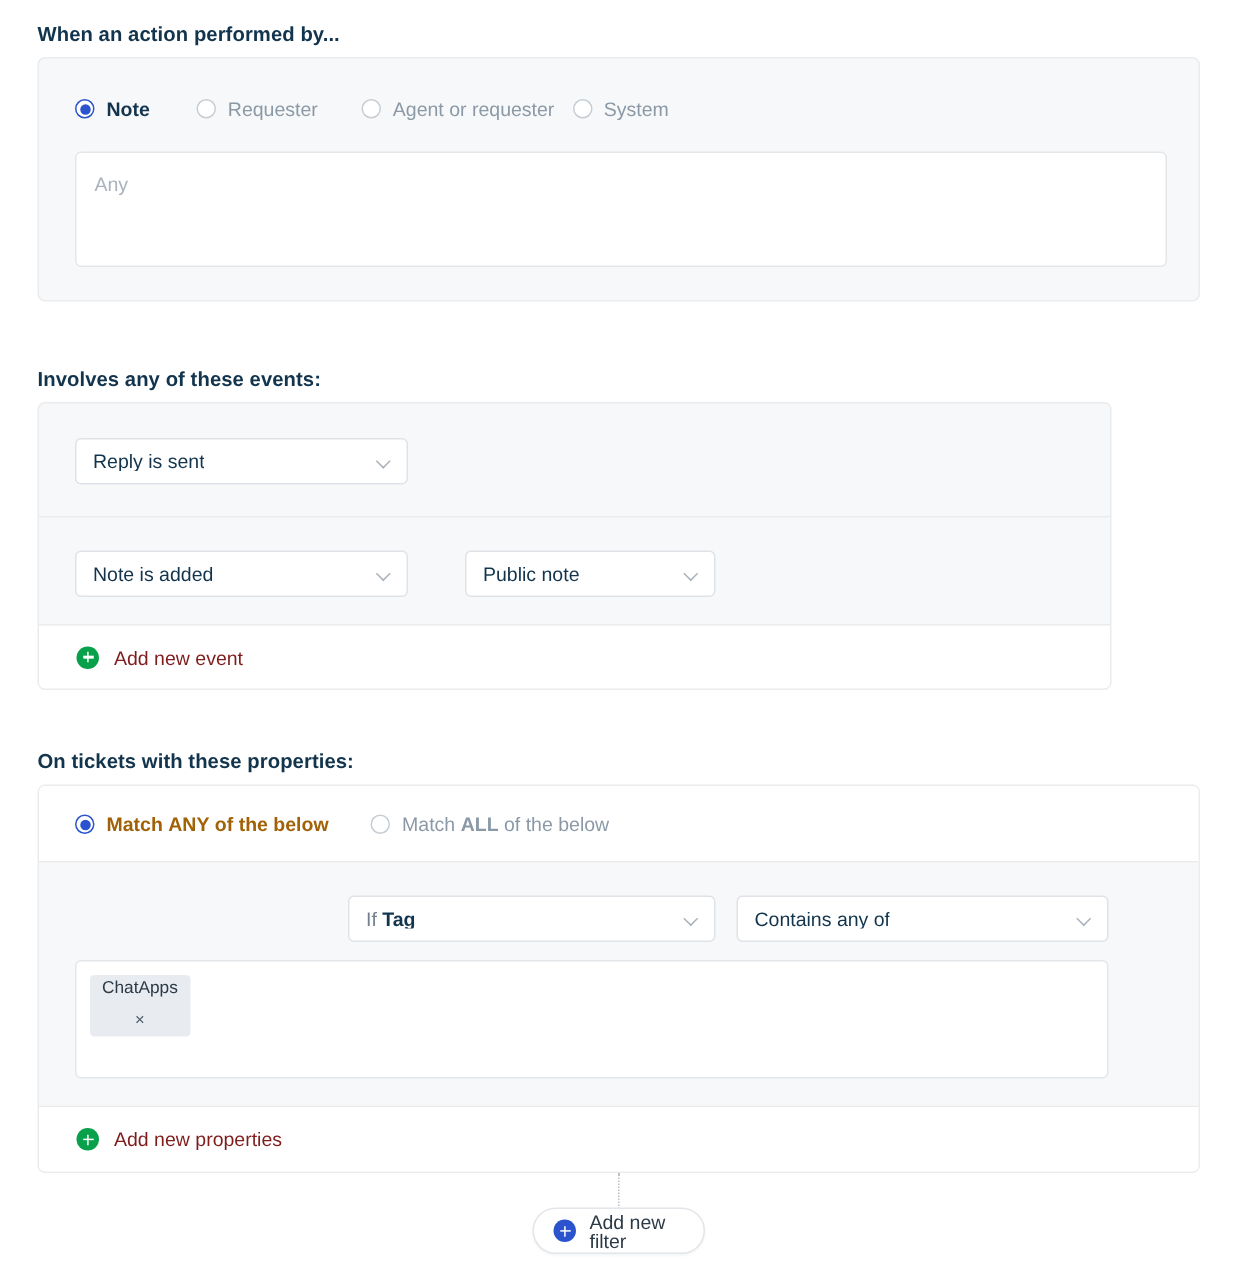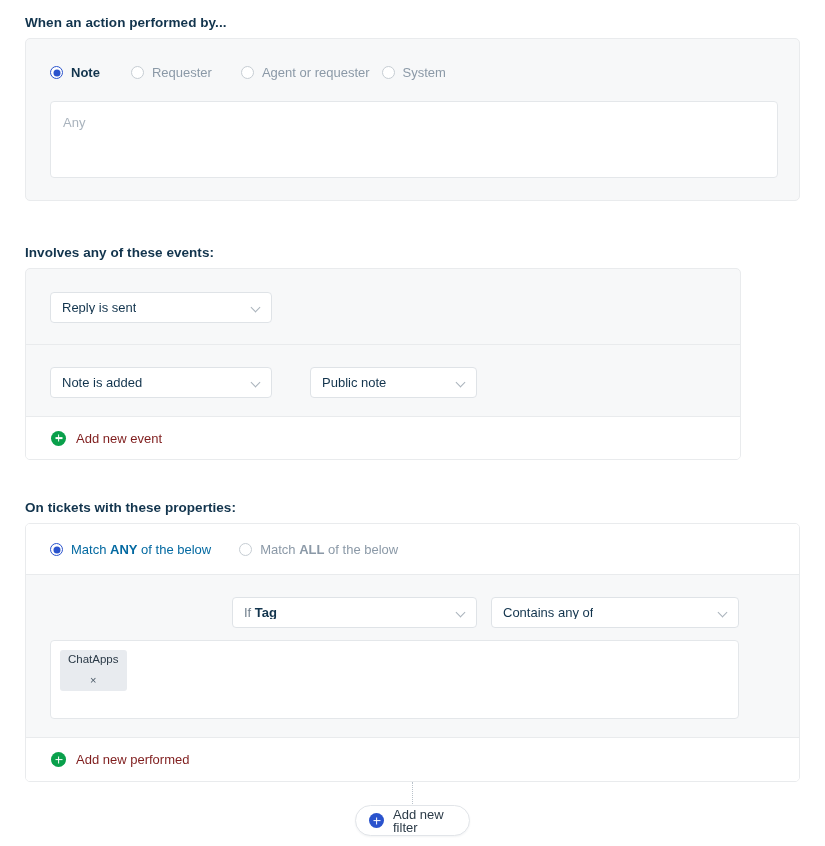--- a/index.html
+++ b/index.html
@@ -297,21 +297,21 @@
   <div>
     <div class="section-title" style="position:absolute; left:25px; top:501px;">On tickets with these properties:</div>
 
     <div class="card" style="position:absolute; left:25px; top:523px; width:775px; height:259px; background:#ffffff;">
 
       <div style="position:relative; height:50px; background:#ffffff;">
         <div class="radio-row" style="position:absolute; left:24px; top:19px;">
 
           <div class="radio-item selected" style="margin-right:28px;">
             <span class="radio-dot on"></span>
-            <span class="radio-label" style="color:#0369a1; font-weight:400;"><span>Match </span><b>ANY</b><span> of the below</span></span>
+            <span class="radio-label" style="color:#a16207; font-weight:700;"><span>Match </span><b>ANY</b><span> of the below</span></span>
           </div>
 
           <div class="radio-item">
             <span class="radio-dot"></span>
             <span class="radio-label"><span>Match </span><b>ALL</b><span> of the below</span></span>
           </div>
         </div>
       </div>
 
       <div class="row-sep" style="position:relative; height:164px; background:#f7f8f9;">
@@ -330,21 +330,21 @@
         <div class="textbox" style="position:absolute; left:24px; top:65px; width:689px; height:79px;">
           <span class="chip" style="position:absolute; left:9px; top:9px;">
             <span class="chip-text">ChatApps</span>
             <span class="chip-x">×</span>
           </span>
         </div>
       </div>
 
       <div class="add-row" style="position:absolute; left:0; bottom:0; width:100%; height:44px; padding-left:25px;">
         <span class="plus-icon green"></span>
-        <span class="add-label">Add new performed</span>
+        <span class="add-label">Add new properties</span>
       </div>
     </div>
   </div>
 
   <div class="connector" style="left:412px; top:782px; height:24px;"></div>
 
   <div class="pill" style="left:355px; top:805px; width:115px; height:31px; padding-left:13px;">
     <span class="plus-icon blue"></span>
     <span class="pill-label">Add new filter</span>
   </div>

